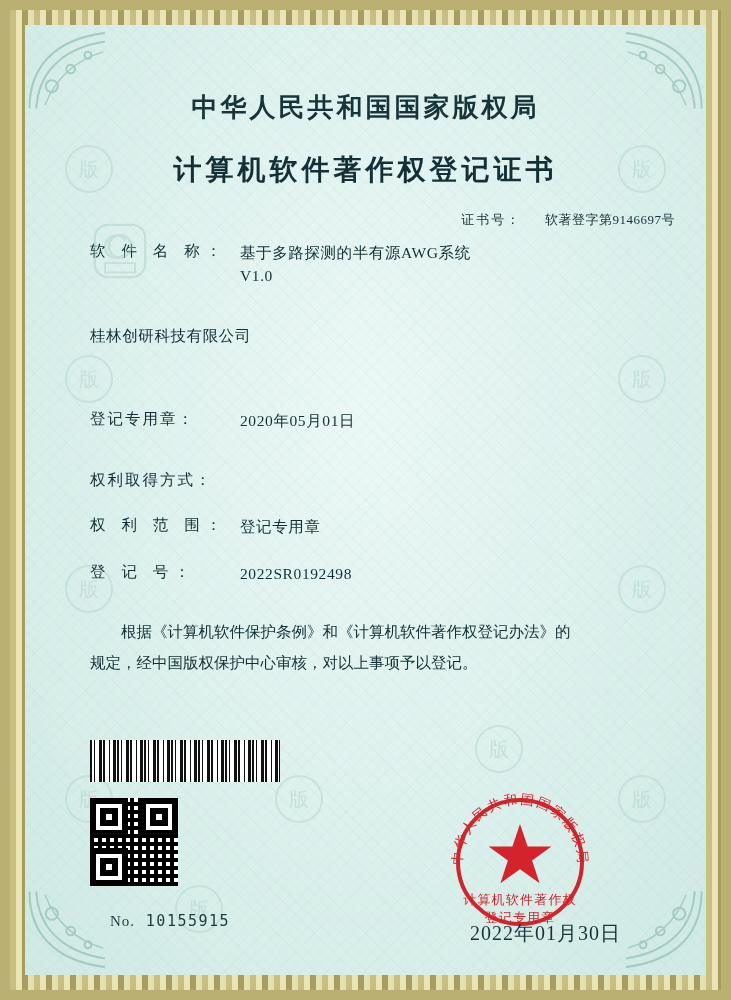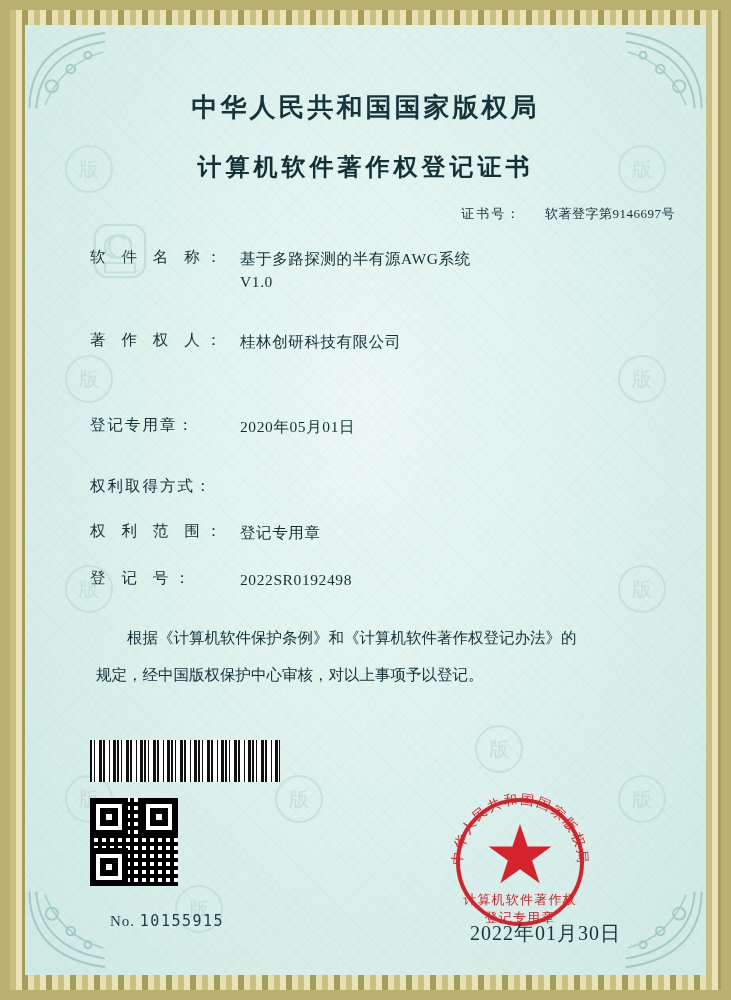--- a/index.html
+++ b/index.html
@@ -104,21 +104,21 @@
     text-align: center;
     font-size: 26px;
     letter-spacing: 3px;
     color: #16343a;
     font-weight: bold;
     margin-top: 20px;
     font-family: "Liberation Serif", "DejaVu Serif", serif;
   }
   .title-main {
     text-align: center;
-    font-size: 24px;
+    font-size: 28px;
     letter-spacing: 4px;
     color: #123036;
     font-weight: bold;
     margin-top: 26px;
   }
 
   .cert-no {
     text-align: right;
     margin-top: 22px;
     font-size: 13px;
@@ -131,21 +131,21 @@
   .emblem {
     position: absolute;
     left: 36px;
     top: 152px;
     width: 56px;
     height: 58px;
     opacity: .45;
   }
 
   .fields {
-    margin-top: 24px;
+    margin-top: 12px;
     padding-left: 34px;
   }
   .field-row {
     display: flex;
     align-items: flex-start;
     margin-bottom: 10px;
     font-size: 15.5px;
     color: #123036;
   }
   .field-label {
@@ -167,21 +167,21 @@
 
   .statement {
     margin-top: 30px;
     font-size: 15.5px;
     line-height: 2.0;
     color: #123036;
     padding-left: 34px;
     padding-right: 6px;
     text-align: justify;
   }
-  .statement p { margin: 6px; }
+  .statement p { margin: 0; }
   .statement .indent { text-indent: 2em; }
 
   
   .codes {
     position: absolute;
     left: 90px;
     top: 740px;
   }
   .barcode {
     width: 190px;
@@ -224,21 +224,21 @@
   }
 
   .serial {
     position: absolute;
     left: 110px;
     top: 912px;
     font-size: 15px;
     color: #1b3c42;
     letter-spacing: 1px;
   }
-  .serial .no-label { letter-spacing: 1px; }
+  .serial .no-label { letter-spacing: 1px; margin-right: 6px; }
   .serial .no-value {
     font-family: "DejaVu Sans Mono", "Liberation Mono", monospace;
     letter-spacing: 1.5px;
   }
 
   
   .seal {
     position: absolute;
     left: 440px;
     top: 782px;
@@ -353,21 +353,20 @@
         <div class="field-label">软 件 名 称：</div>
         <div class="field-value">
           <span>基于多路探测的半有源AWG系统</span>
           <span class="line2">V1.0</span>
         </div>
       </div>
 
       <div class="gap-lg"></div>
 
       <div class="field-row">
-        <div class="field-label">著 作 权 人：</div>
         <div class="field-value">桂林创研科技有限公司</div>
       </div>
 
       <div class="gap-lg"></div>
       <div class="gap-lg"></div>
 
       <div class="field-row">
         <div class="field-label tight">登记专用章：</div>
         <div class="field-value">2020年05月01日</div>
       </div>

